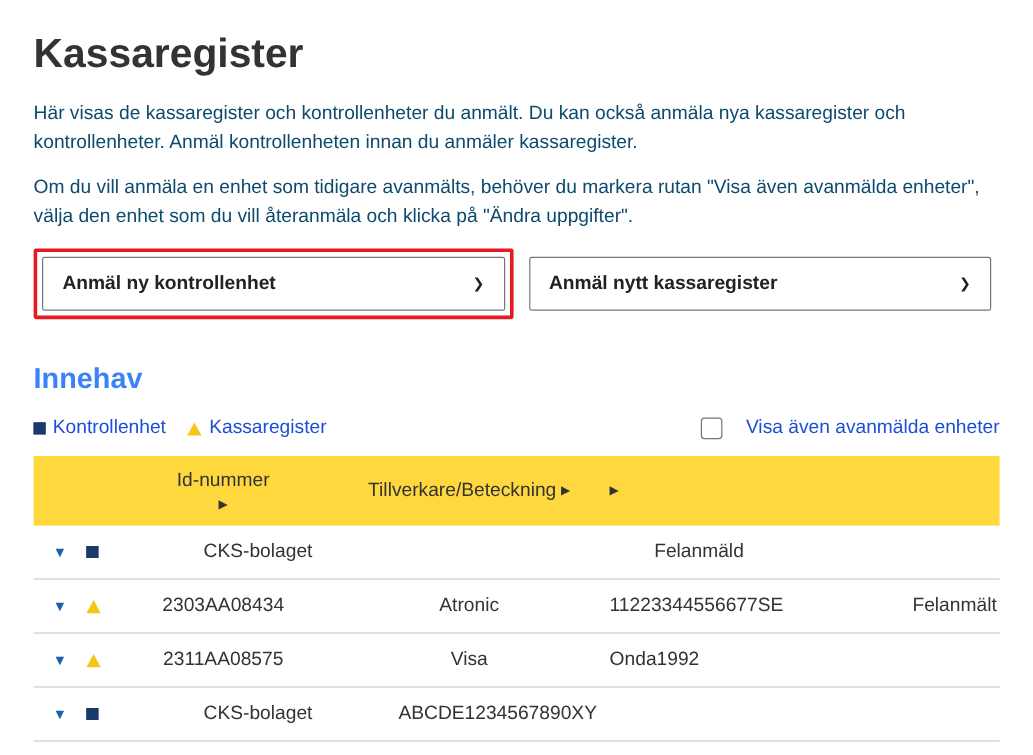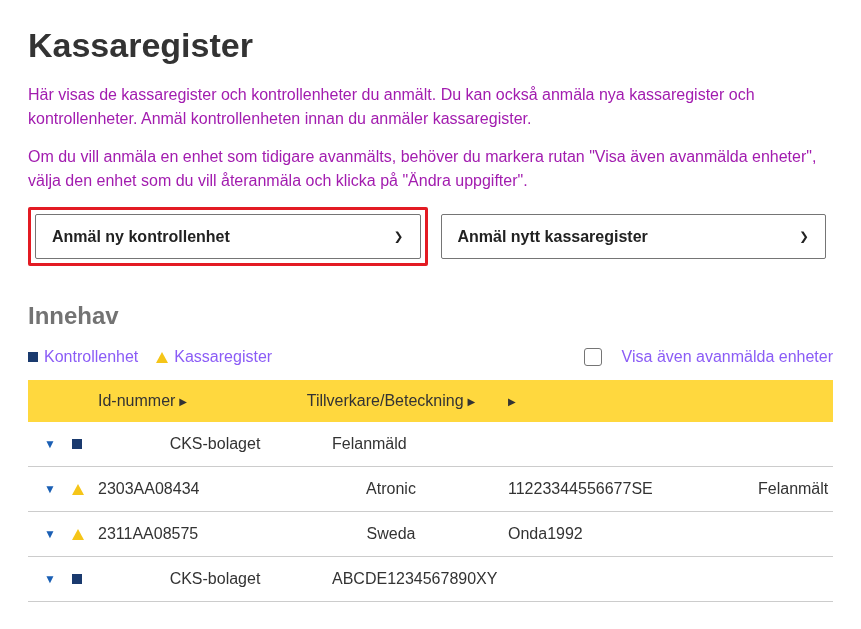--- a/index.html
+++ b/index.html
@@ -13,21 +13,21 @@
   }
   h1 {
     font-size: 34px;
     font-weight: 700;
     color: #333;
     margin: 6px 0 18px 0;
   }
   .intro p {
     font-size: 16px;
     line-height: 1.5;
-    color: #a21caf;
+    color: #0c4a6e;
     margin: 0 0 14px 0;
   }
   .action-row {
     display: flex;
     gap: 6px;
     margin-top: 12px;
     margin-bottom: 36px;
   }
   .action-wrap {
     flex: 1;
@@ -51,30 +51,30 @@
     color: #222;
     cursor: pointer;
     border-radius: 2px;
   }
   .action-btn .chev {
     font-family: monospace;
   }
   h2 {
     font-size: 24px;
     font-weight: 700;
-    color: #737373;
+    color: #3b82f6;
     margin: 0 0 18px 0;
   }
   .legend-row {
     display: flex;
     align-items: center;
     justify-content: space-between;
     margin-bottom: 14px;
     font-size: 16px;
-    color: #8b5cf6;
+    color: #1d4ed8;
   }
   .legend-left { display: flex; align-items: center; gap: 18px; }
   .legend-item { display: flex; align-items: center; gap: 6px; }
   .sq-icon {
     width: 10px; height: 10px; display: inline-block; background: #1a3a6e;
     border: 1px solid #1a3a6e;
   }
   .tri-icon {
     width: 0; height: 0; display: inline-block;
     border-left: 6px solid transparent;
@@ -90,24 +90,24 @@
   .table { width: 100%; }
   .thead {
     display: flex;
     background: #ffd83e;
     padding: 12px 0;
     font-size: 16px;
     color: #333;
   }
   .col-toggle { width: 44px; }
   .col-icon { width: 26px; }
-  .col-id { width: 176px; display:flex; align-items:center; gap:4px;}
+  .col-id { width: 176px; display:flex; align-items:center; gap:4px;flex-direction:column;}
   .col-mfr { width: 234px; display:flex; align-items:center; gap:4px;justify-content:center;}
   .col-serial { width: 250px; display:flex; align-items:center; gap:4px;}
-  .col-status { flex: 1; }
+  .col-status { flex: 1; text-align: center; }
   .thead .sort-arrow {
     font-size: 10px;
     color: #333;
   }
   .trow {
     display: flex;
     align-items: center;
     padding: 13px 0;
     border-bottom: 1px solid #ccc;
     font-size: 16px;
@@ -209,21 +209,21 @@
         <div class="col-status">Felanmält</div>
       </div>
       <div class="trow">
         <div class="col-toggle">
           <span class="expand-btn">▼</span>
         </div>
         <div class="col-icon">
           <span class="tri-icon"></span>
         </div>
         <div class="col-id">2311AA08575</div>
-        <div class="col-mfr">Sweda</div>
+        <div class="col-mfr">Visa</div>
         <div class="col-serial">Onda1992</div>
         <div class="col-status"></div>
       </div>
       <div class="trow">
         <div class="col-toggle">
           <span class="expand-btn">▼</span>
         </div>
         <div class="col-icon">
           <span class="sq-icon"></span>
         </div>

